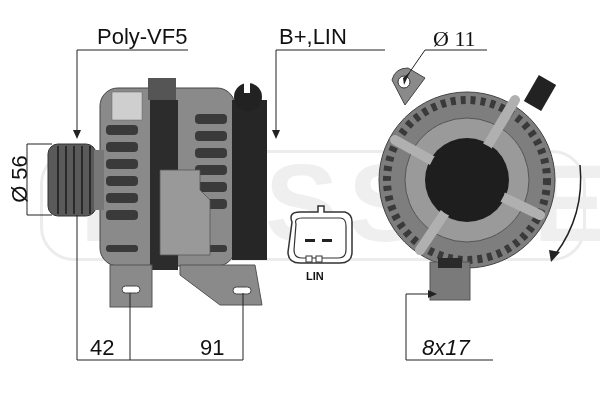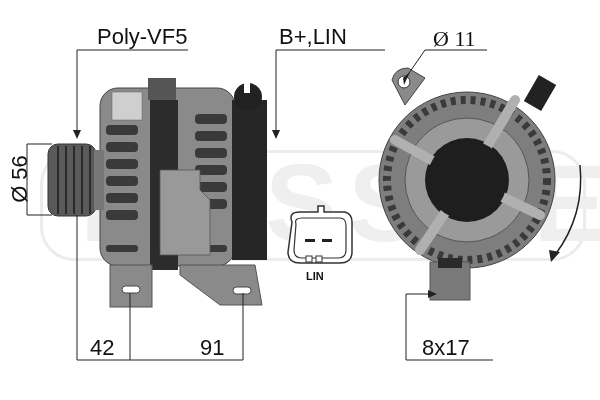--- a/index.html
+++ b/index.html
@@ -126,14 +126,14 @@
     <polygon points="549,250 560,252 551,262"></polygon>
   </g>
 </svg>
 
 <div class="label" style="left:82px; top:26px;margin-left:15px;">Poly-VF5</div>
 <div class="label" style="left:279px; top:26px;">B+,LIN</div>
 <div class="label" style="left:433px; top:28px;font-family:Liberation Serif, serif;">Ø 11</div>
 <div class="label" style="left:-4px; top:168px; transform:rotate(-90deg); transform-origin:center;">Ø 56</div>
 <div class="label" style="left:90px; top:337px;text-align:center;">42</div>
 <div class="label" style="left:176px; top:337px;margin-left:24px;">91</div>
-<div class="label" style="left:422px; top:337px;">8x17</div>
+<div class="label" style="left:422px; top:337px;font-style:italic;">8x17</div>
 <div class="small-label" style="left:306px; top:271px;">LIN</div>
 
 </body></html>

